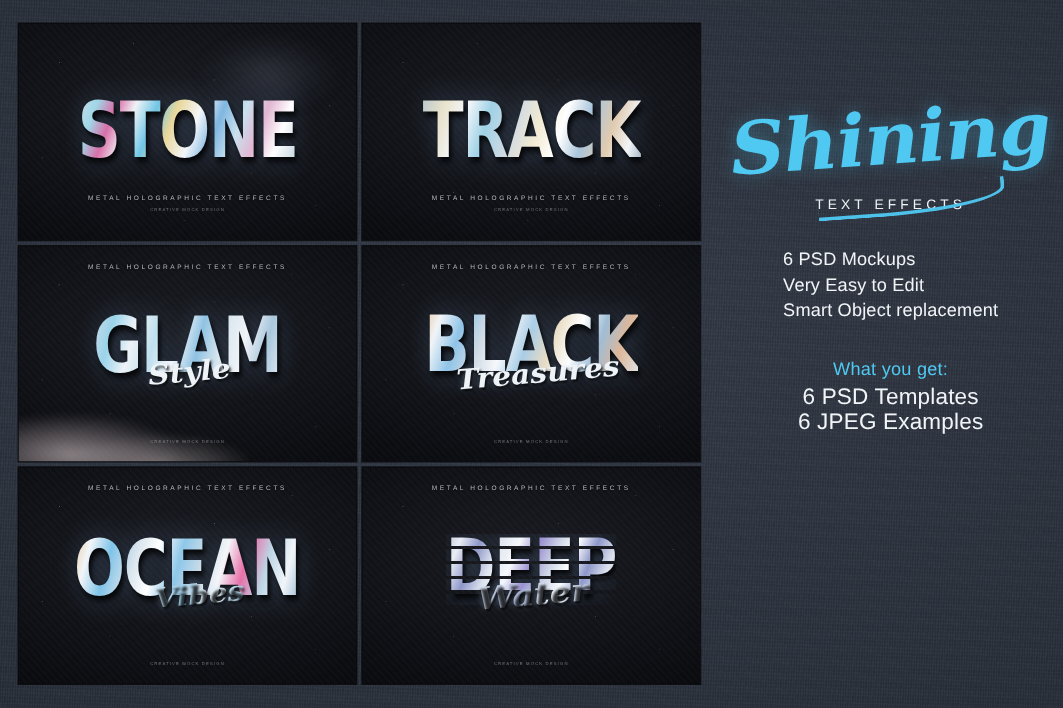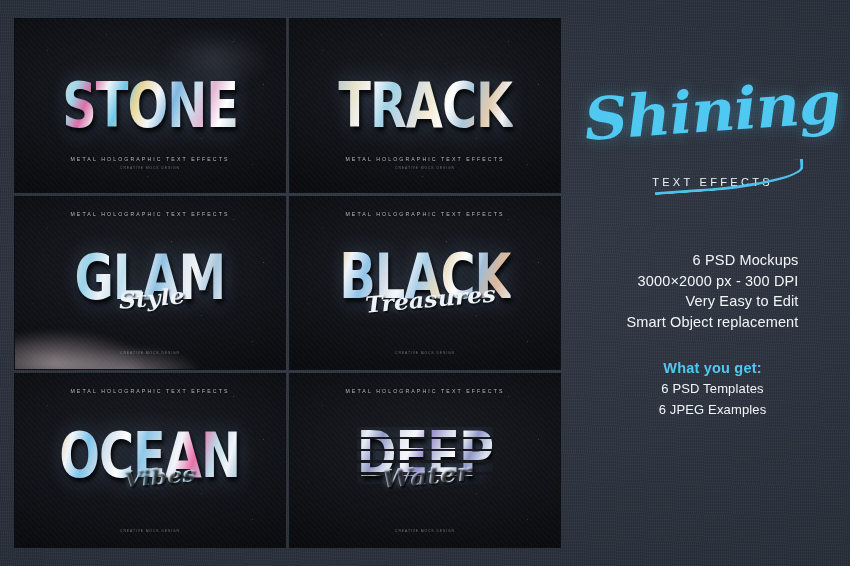--- a/index.html
+++ b/index.html
@@ -235,53 +235,53 @@
     width:150px; height:26px;
     margin-left:-58px;
     border-bottom:3px solid #4fc9f2;
     border-right:3px solid #4fc9f2;
     border-radius:0 0 70% 0;
     transform:rotate(-4deg);
     opacity:.95;
     pointer-events:none;
   }
   #logo-sub {
-    margin-top:36px;
+    margin-top:18px;
     font-size:11px;
     letter-spacing:3.3px;
     color:#eef2f6;
     text-transform:uppercase;
   }
 
   #features {
-    margin-top:62px;
-    text-align:right;
+    margin-top:28px;
+    text-align:left;
   }
   #features li {
     list-style:none;
     font-size:14.5px;
     line-height:20.5px;
     color:#f2f5f8;
     letter-spacing:.15px;
   }
 
   #whatyouget {
     margin-top:26px;
     text-align:center;
   }
   #wyg-title {
     font-size:14.5px;
     line-height:21px;
     color:#4fc9f2;
-    font-weight:bold;
+    font-weight:normal;
     letter-spacing:.2px;
   }
   #whatyouget li {
     list-style:none;
-    font-size:13px;
+    font-size:18px;
     line-height:20.5px;
     color:#f2f5f8;
     letter-spacing:.15px;
     text-align:center;
   }
 </style>
 </head>
 <body>
 
 <div id="stage">
@@ -347,21 +347,20 @@
   <div id="panel">
 
     <div id="logo-wrap">
       <div id="logo-script">Shining</div>
       <div id="logo-underline"></div>
       <div id="logo-sub">TEXT EFFECTS</div>
     </div>
 
     <ul id="features">
       <li>6 PSD Mockups</li>
-      <li>3000×2000 px - 300 DPI</li>
       <li>Very Easy to Edit</li>
       <li>Smart Object replacement</li>
     </ul>
 
     <div id="whatyouget">
       <div id="wyg-title">What you get:</div>
       <ul>
         <li>6 PSD Templates</li>
         <li>6 JPEG Examples</li>
       </ul>

